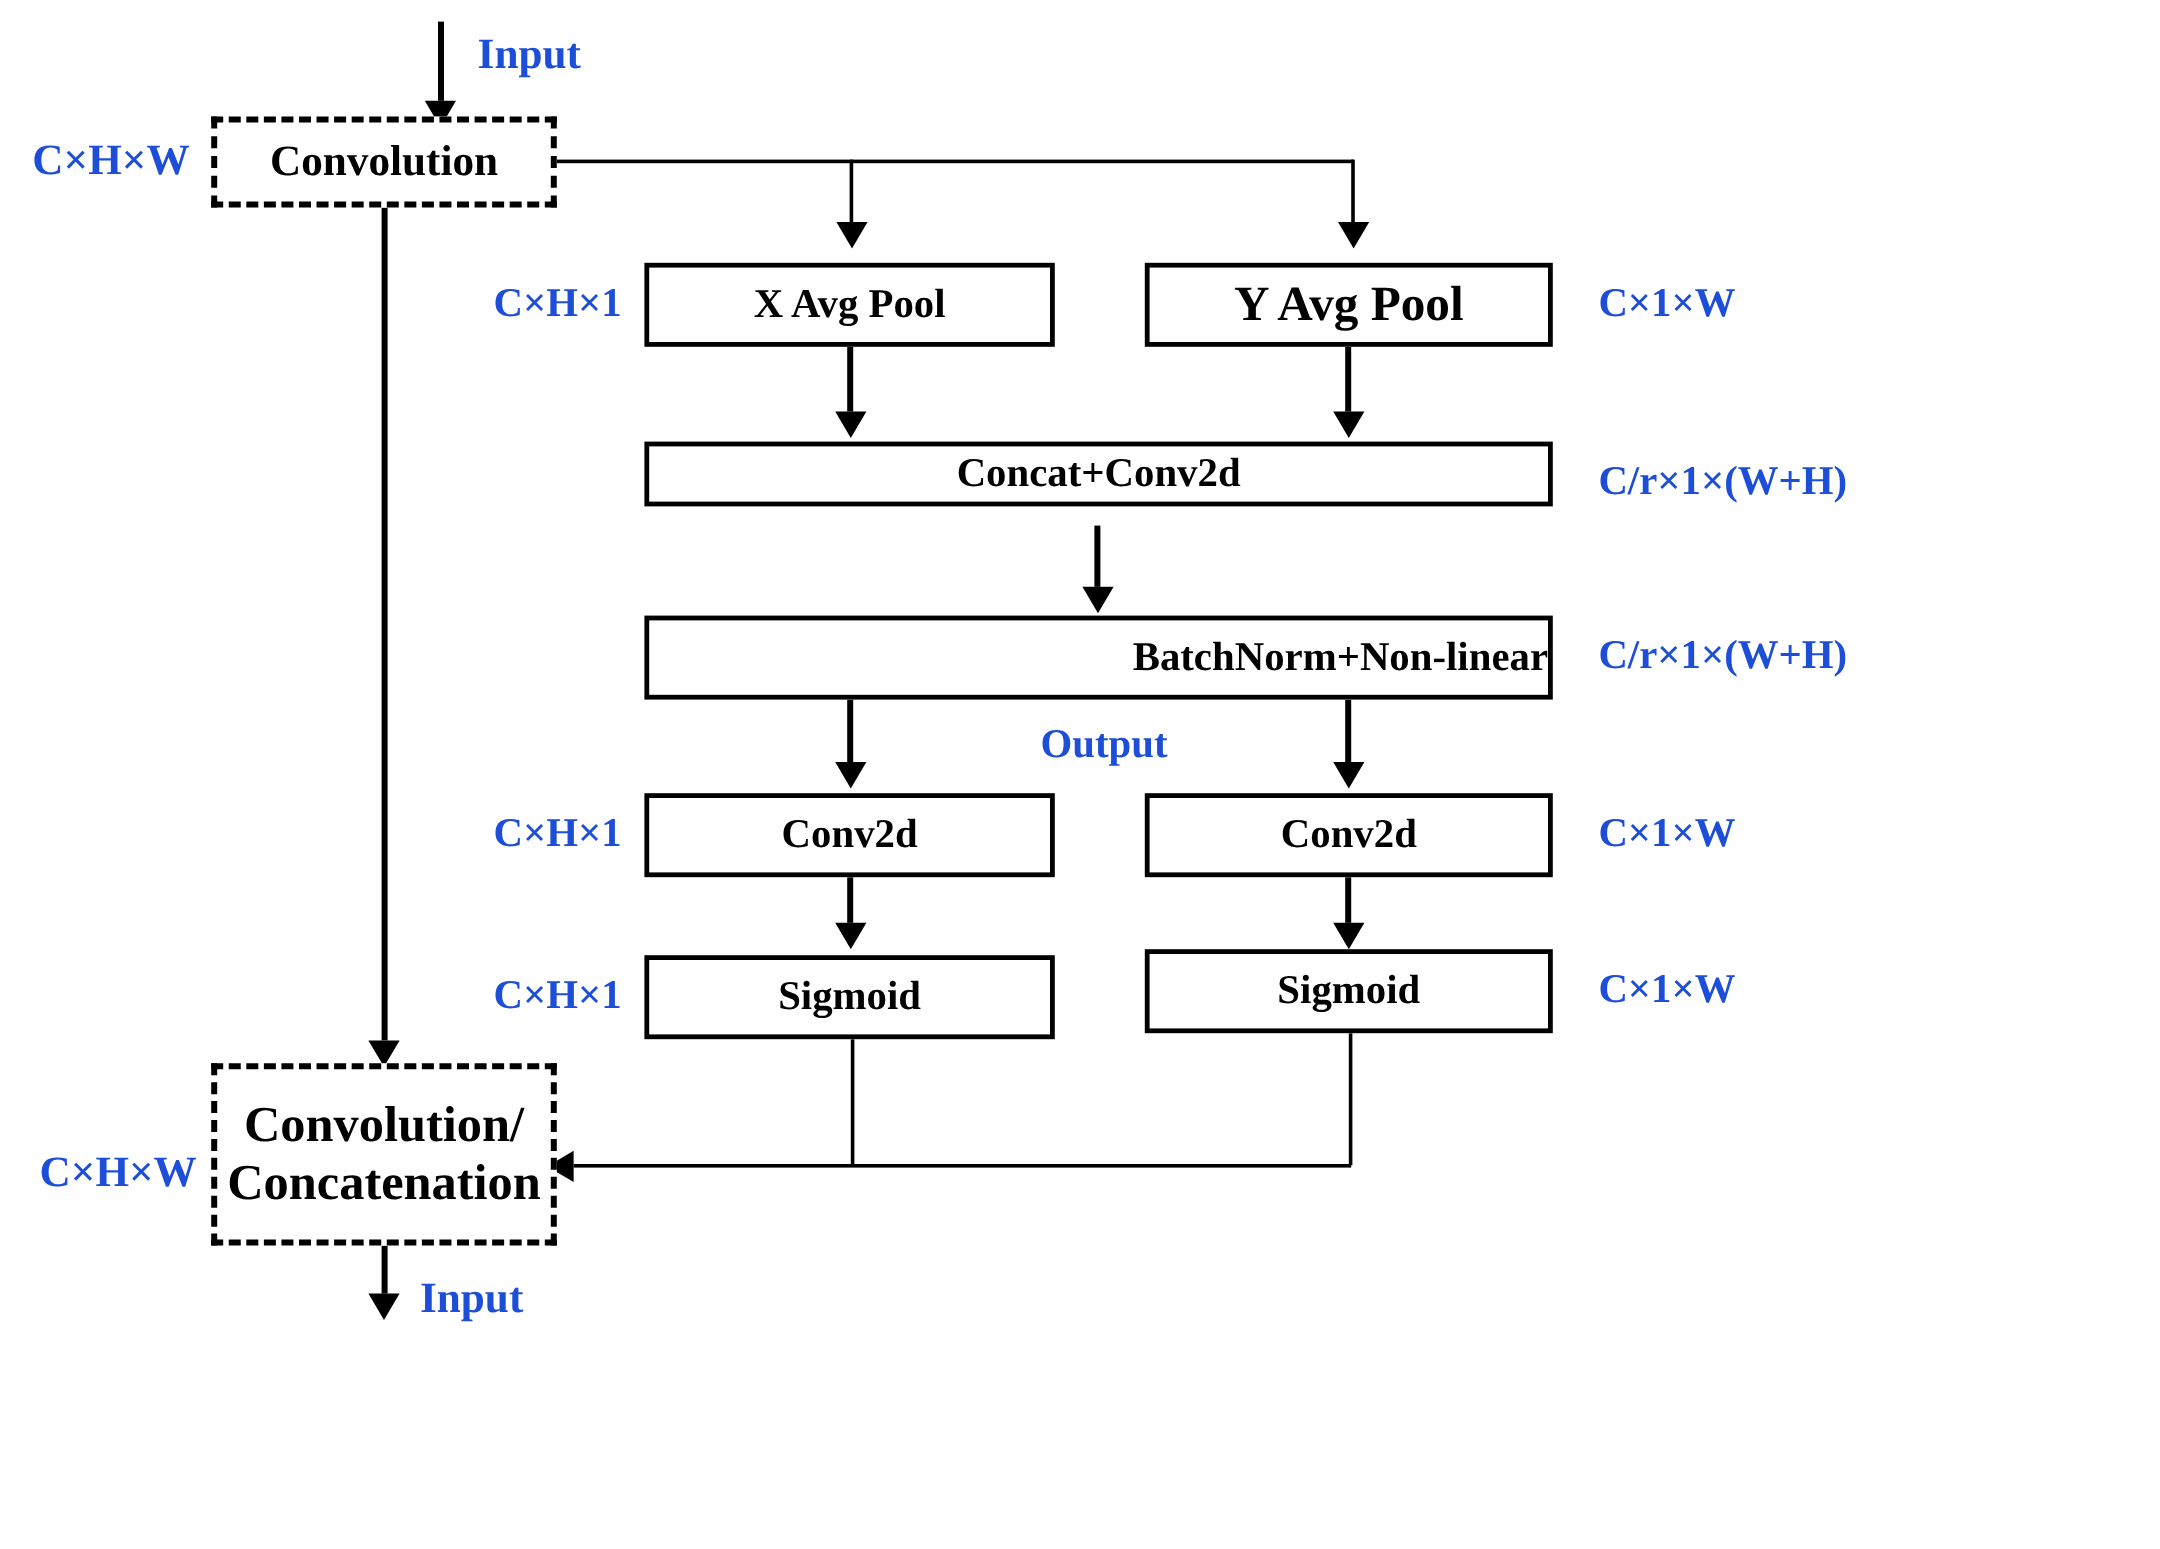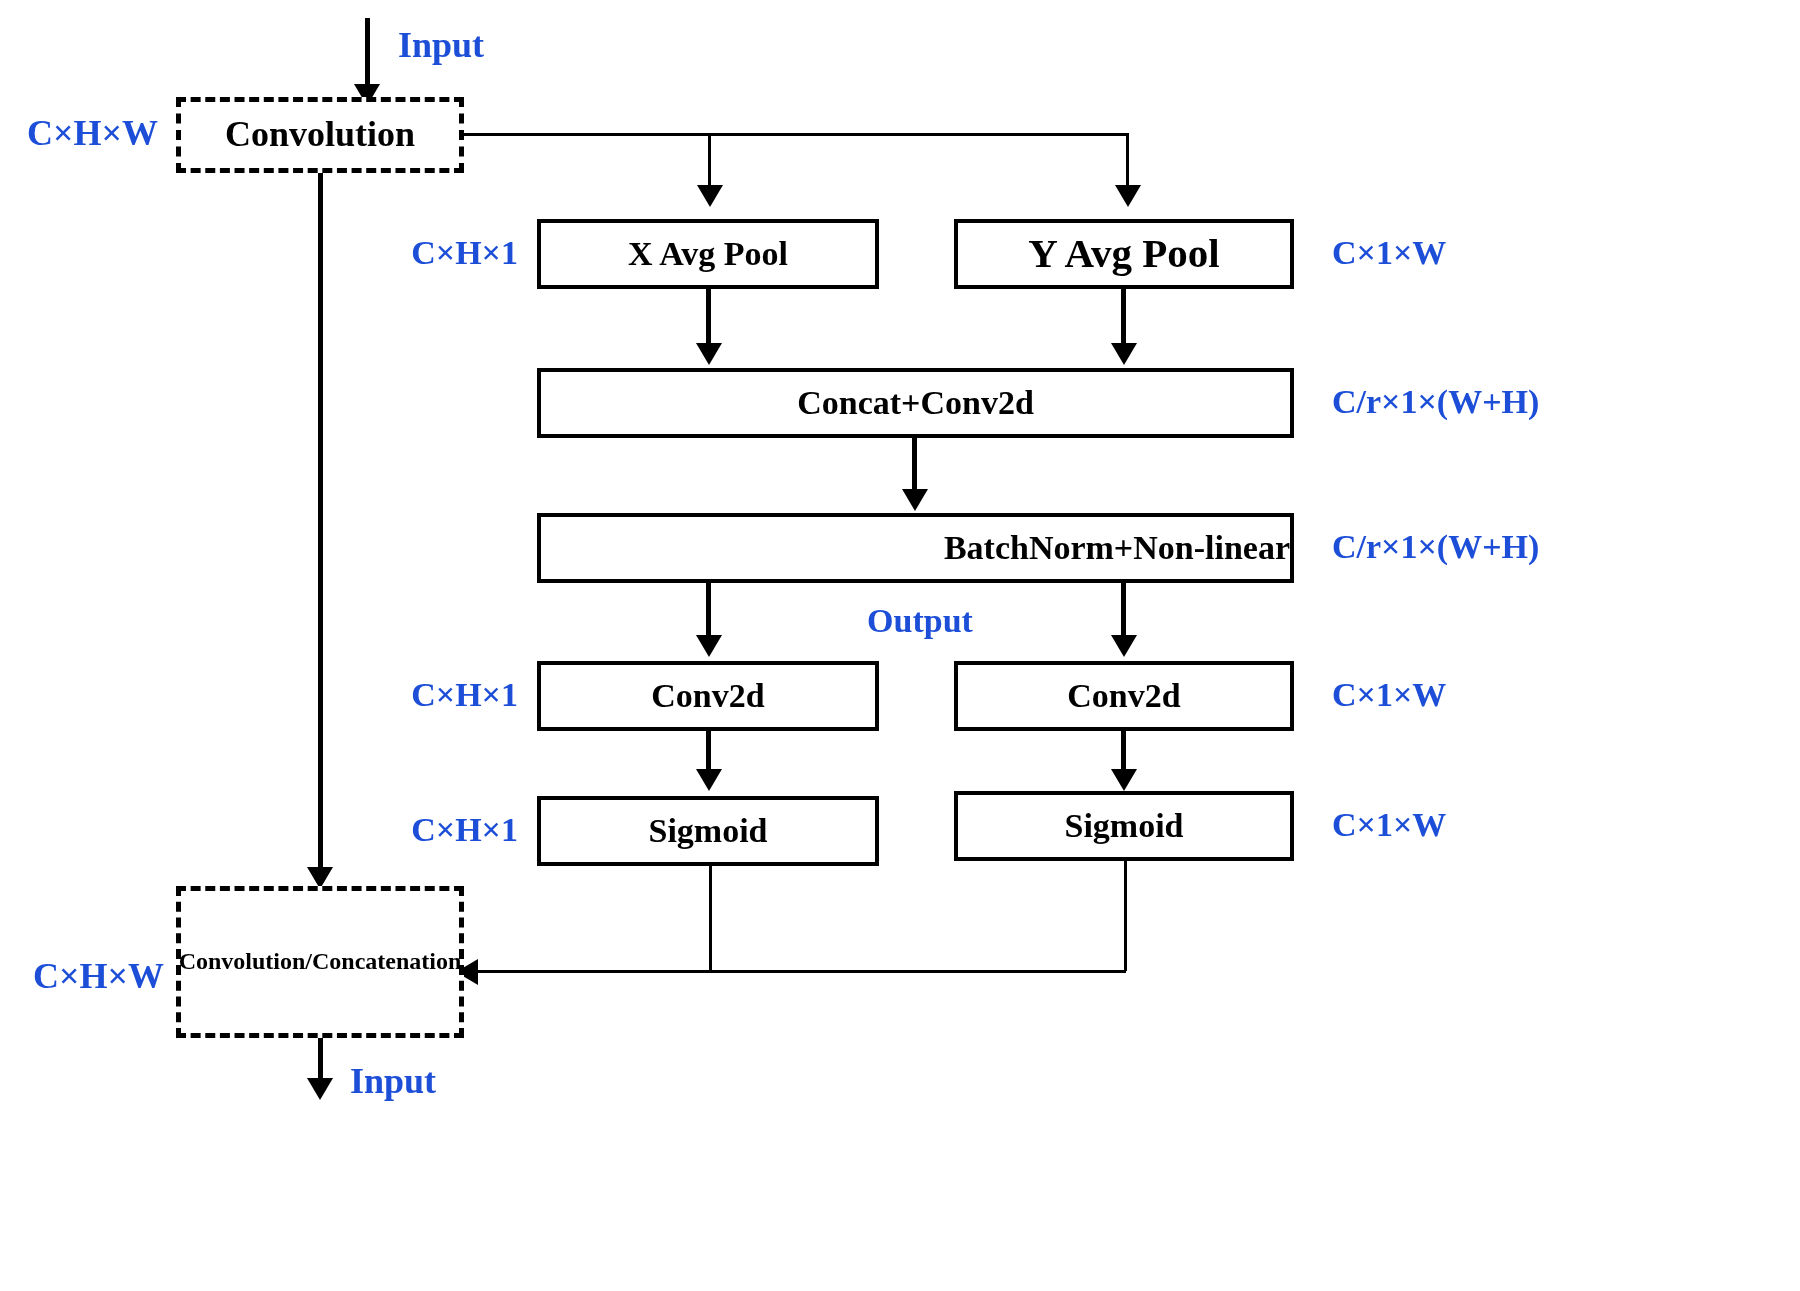--- a/index.html
+++ b/index.html
@@ -118,21 +118,21 @@
     <span class="label">Y Avg Pool</span>
   </div>
 
   <div class="txt" style="left:1332px; top:234px; font-size:34px;">C×1×W</div>
 
   <div class="vline thick" style="left:706px; top:289px; height:54px;"></div>
   <div class="arrow-down" style="left:709px; top:343px;"></div>
   <div class="vline thick" style="left:1121px; top:289px; height:54px;"></div>
   <div class="arrow-down" style="left:1124px; top:343px;"></div>
 
-  <div class="node solid" style="left:537px; top:368px; width:757px; height:70px; font-size:34px;">
+  <div class="node solid" style="left:537px; top:368px; width:757px; height:54px; font-size:34px;">
     <span class="label">Concat+Conv2d</span>
   </div>
   <div class="txt" style="left:1332px; top:383px; font-size:34px;">C/r×1×(W+H)</div>
 
   <div class="vline thick" style="left:912px; top:438px; height:51px;"></div>
   <div class="arrow-down" style="left:915px; top:489px;"></div>
 
   <div class="node solid" style="left:537px; top:513px; width:757px; height:70px; font-size:34px;justify-content:flex-end;">
     <span class="label">BatchNorm+Non-linear</span>
   </div>
@@ -174,21 +174,21 @@
 
   <div class="txt" style="left:1332px; top:806px; font-size:34px;">C×1×W</div>
 
   <div class="vline" style="left:709px; top:866px; height:105px;"></div>
   <div class="vline" style="left:1124px; top:861px; height:110px;"></div>
   <div class="hline" style="left:478px; top:970px; width:648px;"></div>
   <div class="arrow-left" style="left:456px; top:972px;"></div>
 
   <div class="txt right" style="left:164px; top:955px; font-size:36px;">C×H×W</div>
 
-  <div class="node dashed" style="left:176px; top:886px; width:288px; height:152px; font-size:24px; flex-direction:row;">
+  <div class="node dashed" style="left:176px; top:886px; width:288px; height:152px; font-size:42px; flex-direction:column;">
     <span class="label">Convolution/</span>
     <span class="label">Concatenation</span>
   </div>
 
   <div class="vline thick" style="left:318px; top:1038px; height:40px;"></div>
   <div class="arrow-down" style="left:320px; top:1078px;"></div>
   <div class="txt" style="left:350px; top:1060px; font-size:36px;">Input</div>
 
 </div>
 

